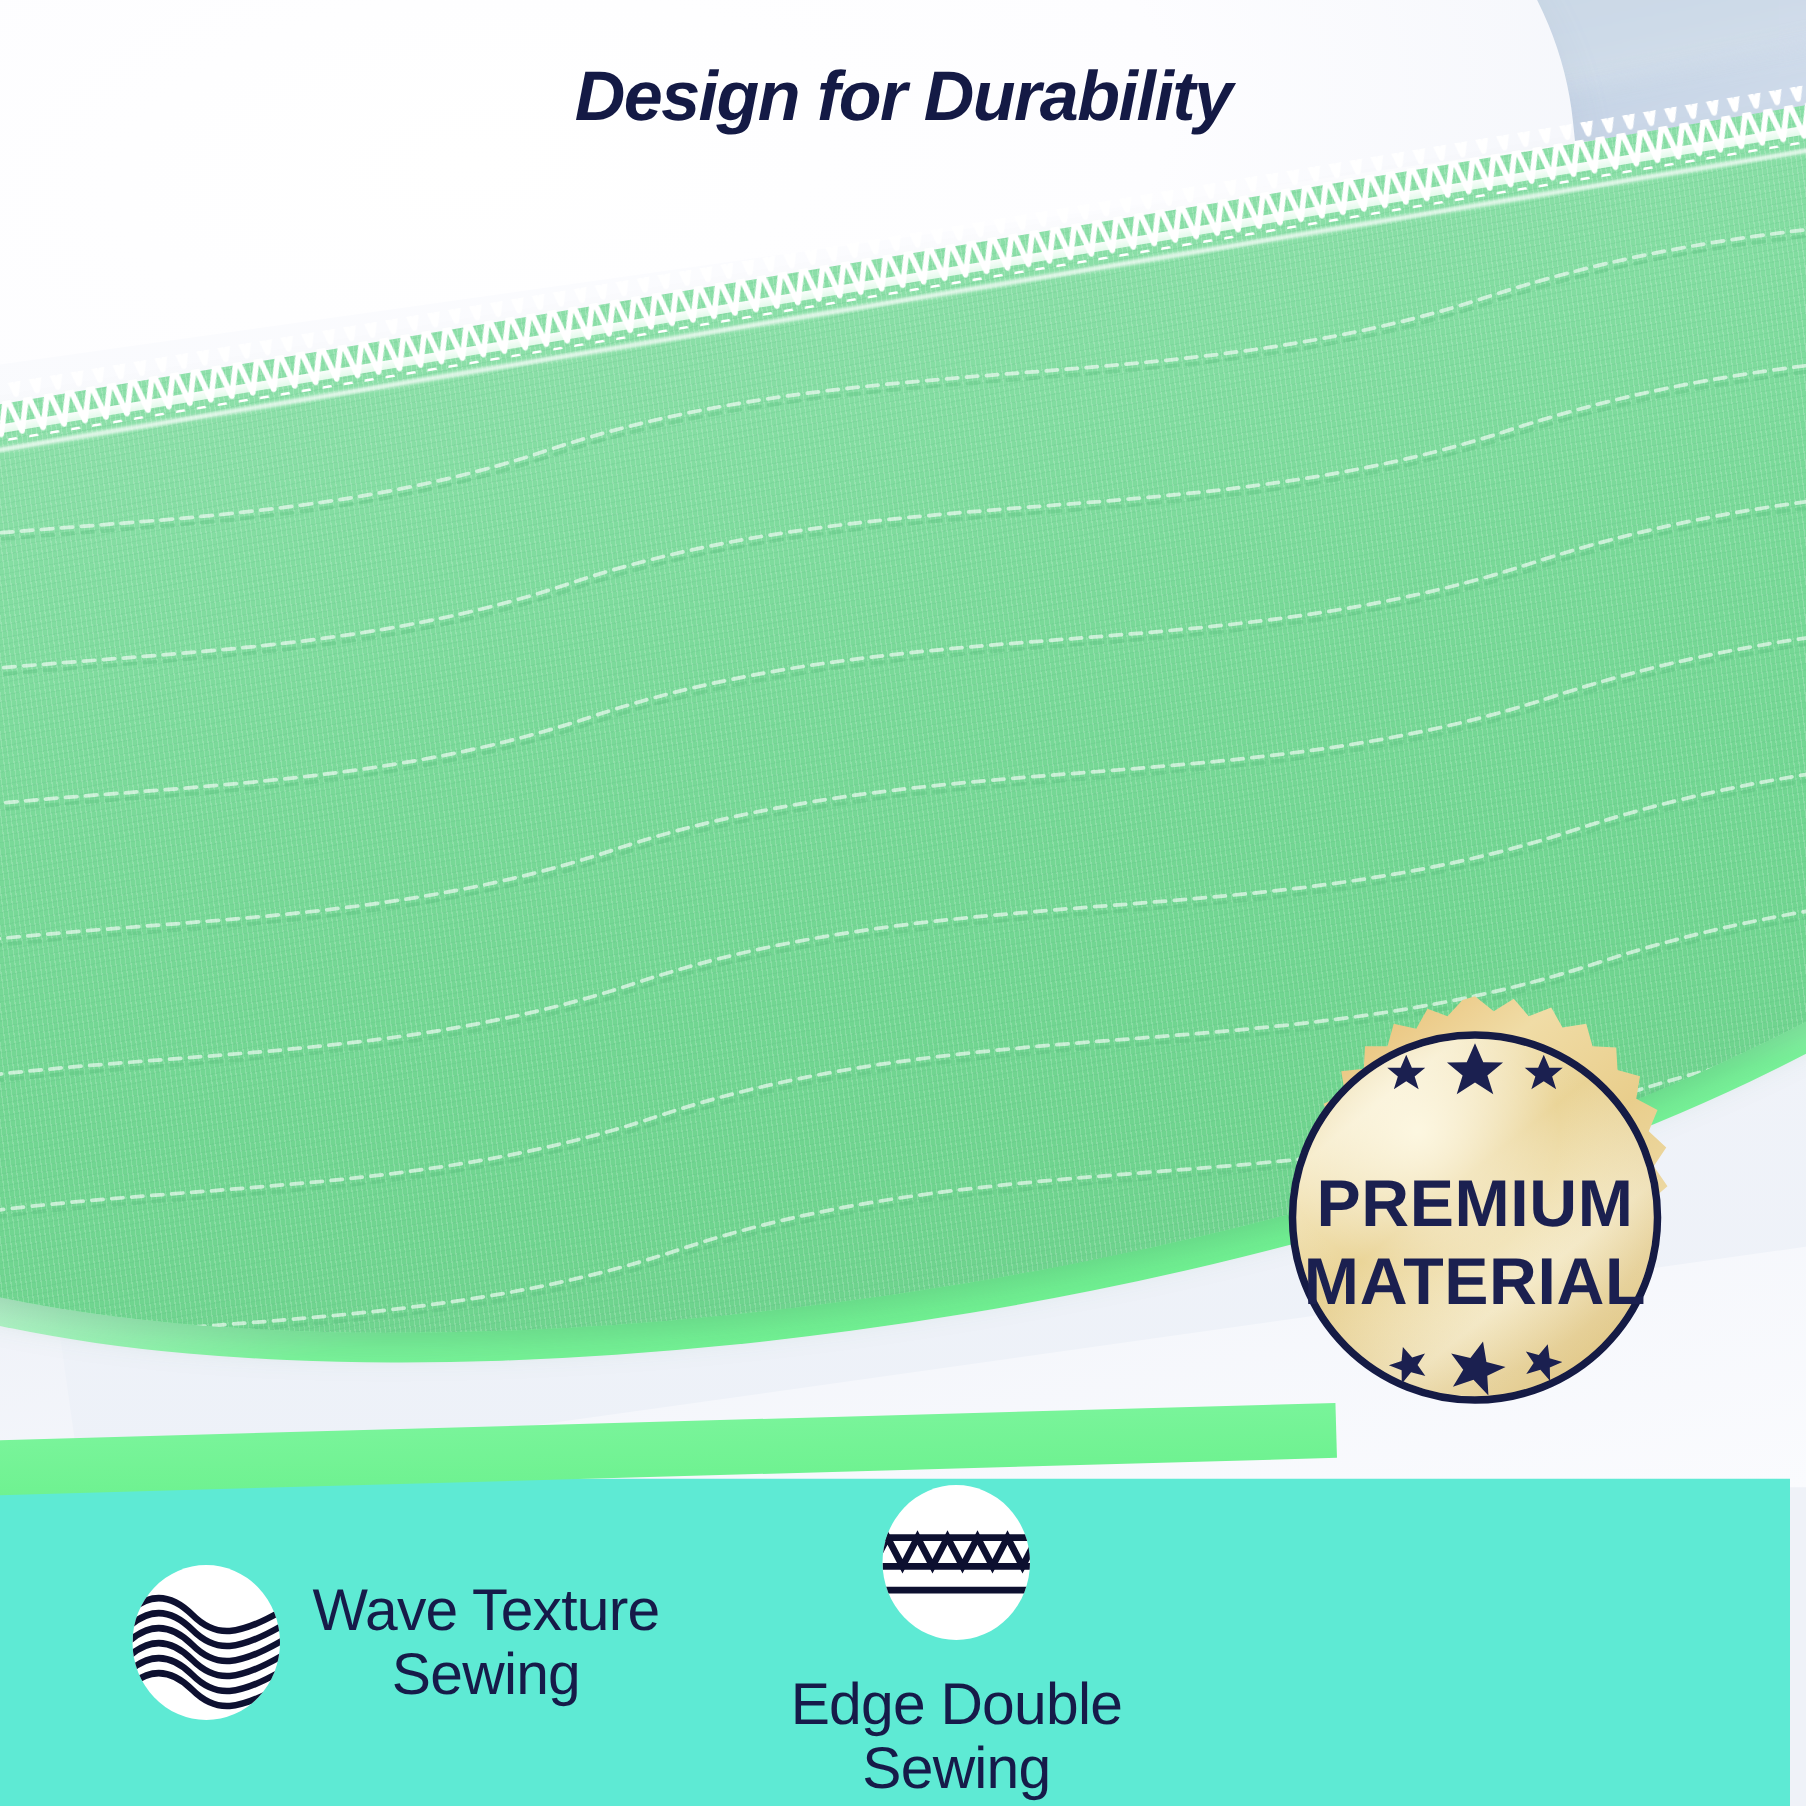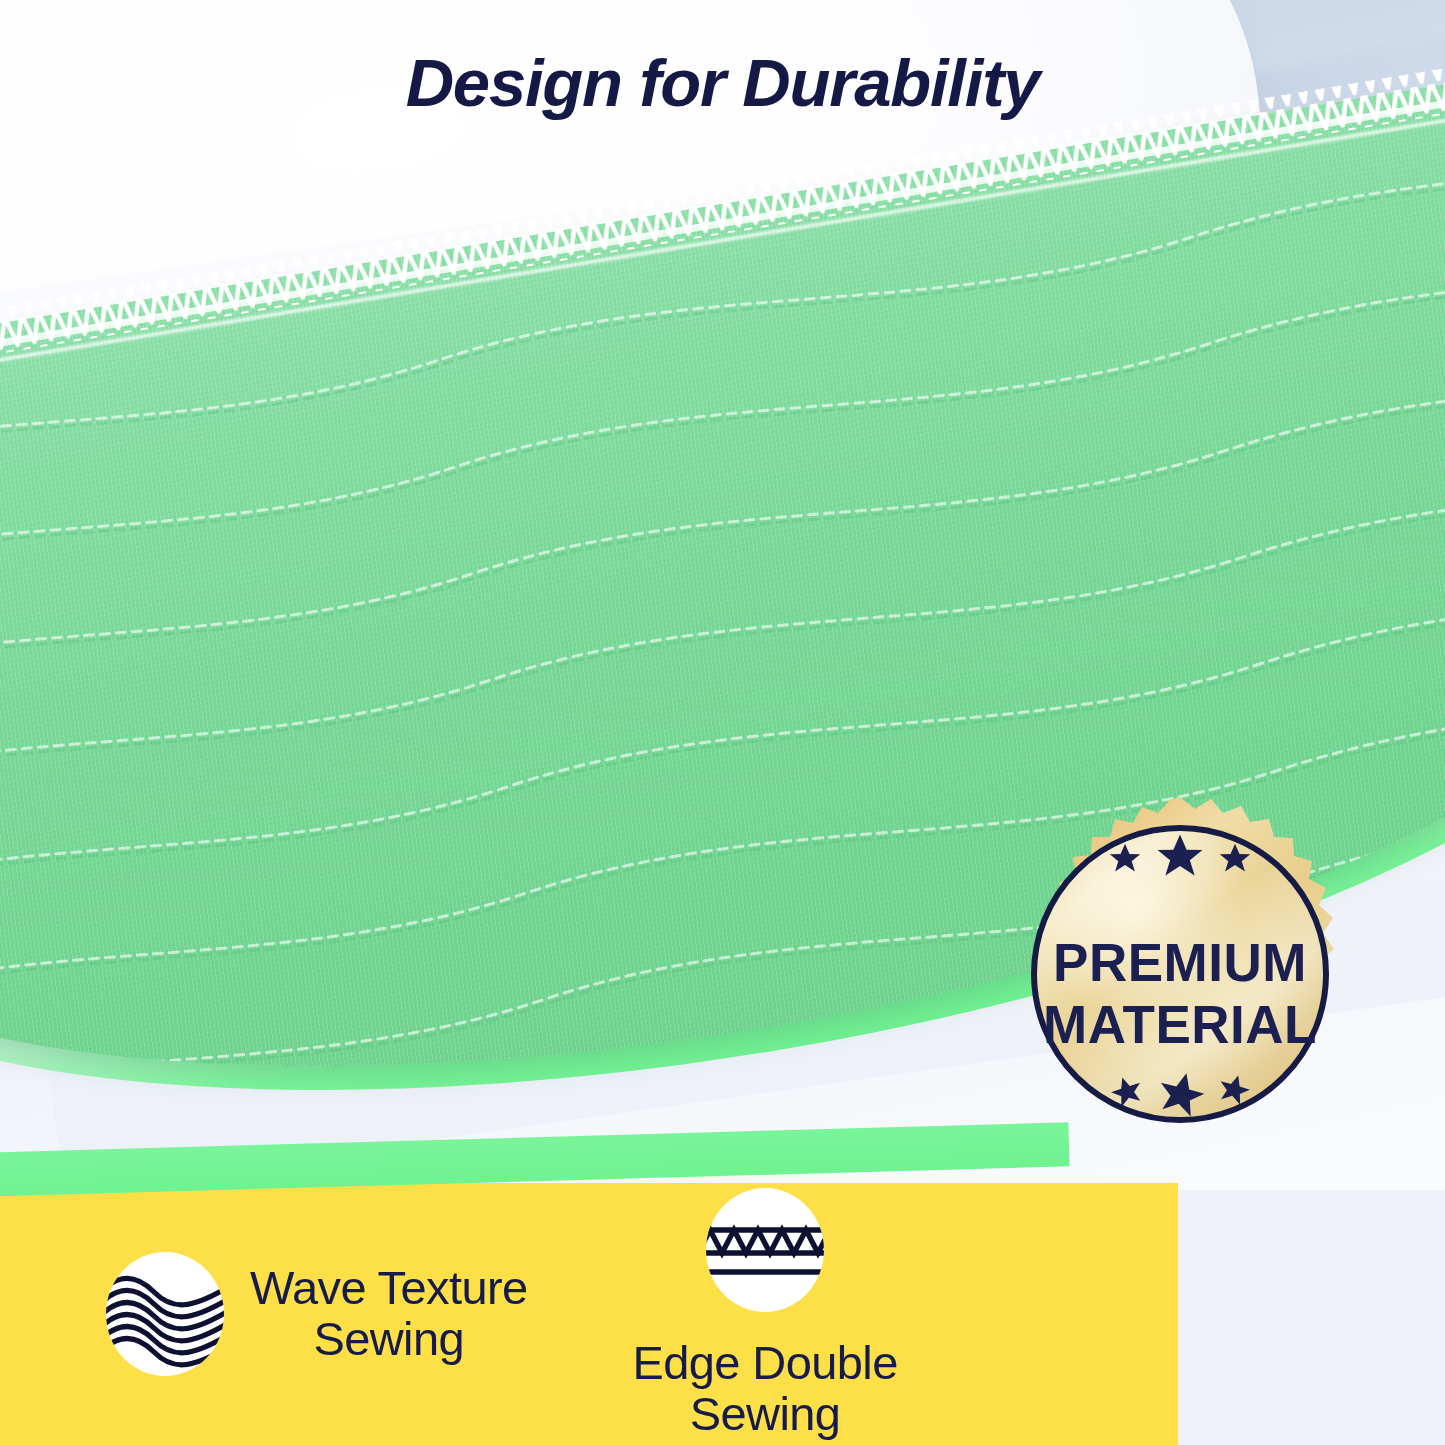--- a/index.html
+++ b/index.html
@@ -111,33 +111,33 @@
     background:rgba(255,255,255,.72);filter:blur(1px);
   }
 
   
   .badge{position:absolute;left:1005px;top:795px;width:350px;height:358px;}
 
   
   .headline{
     position:absolute;left:0;top:44px;width:1445px;
     text-align:center;
-    font-size:67px;
+    font-size:56px;
     font-weight:800;
     font-style:italic;
     letter-spacing:-1.2px;
     color:#141a45;
     text-shadow:0 2px 2px rgba(255,255,255,.65);
     white-space:nowrap;
   }
 
   
   .banner{
-    position:absolute;left:0;bottom:0;width:1178px;height:262px;
-    background:#fde047;
+    position:absolute;left:0;bottom:0;width:1432px;height:262px;
+    background:#5eead4;
   }
   
   .banner-greenstrip{
     position:absolute;left:-30px;top:-30px;width:1100px;height:44px;
     background:linear-gradient(180deg,#79F49A 0%,#6FF291 100%);
     transform:rotate(-1.6deg);
     transform-origin:left bottom;
   }
   .features{
     position:absolute;left:0;top:0;width:1445px;height:262px;

